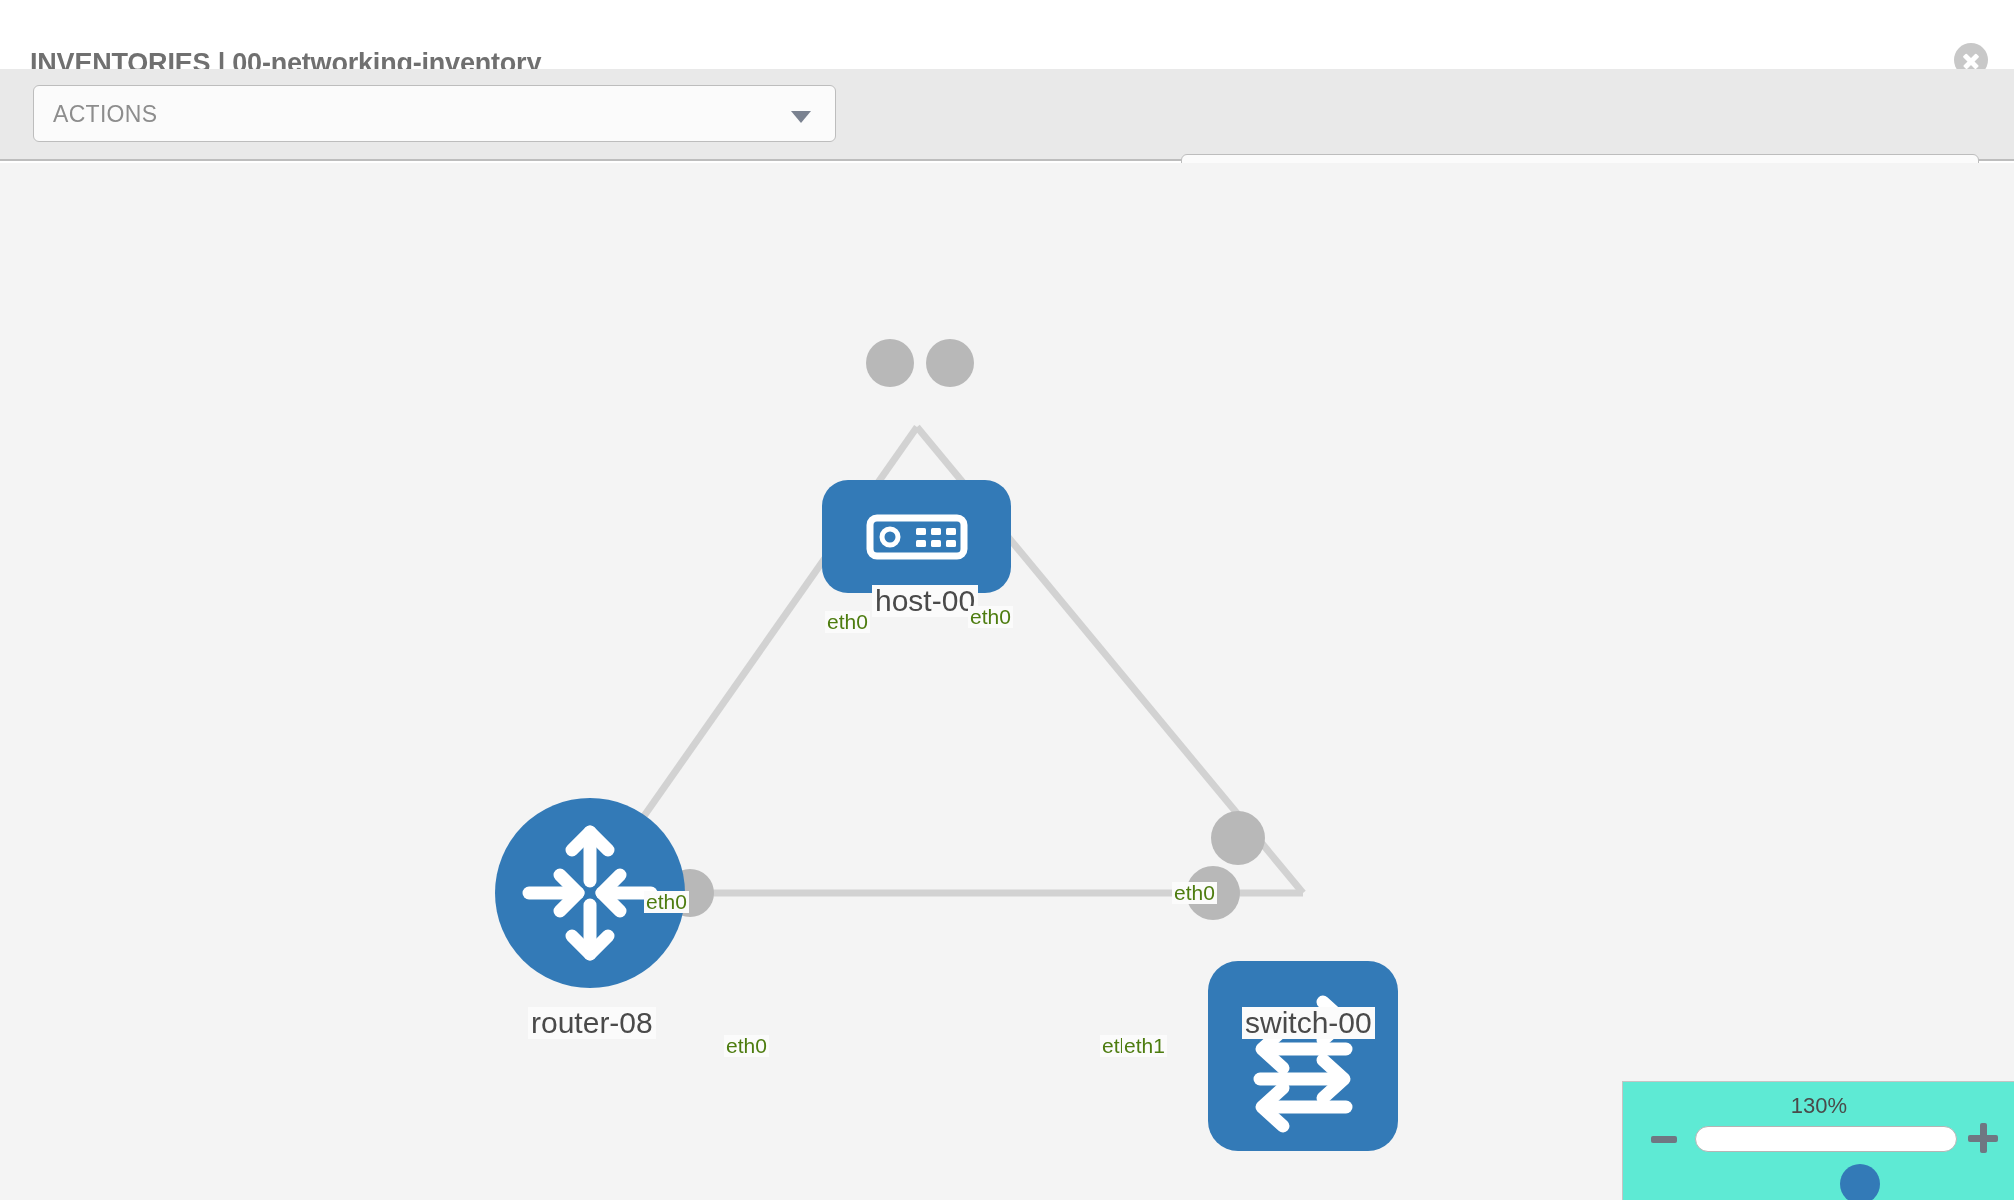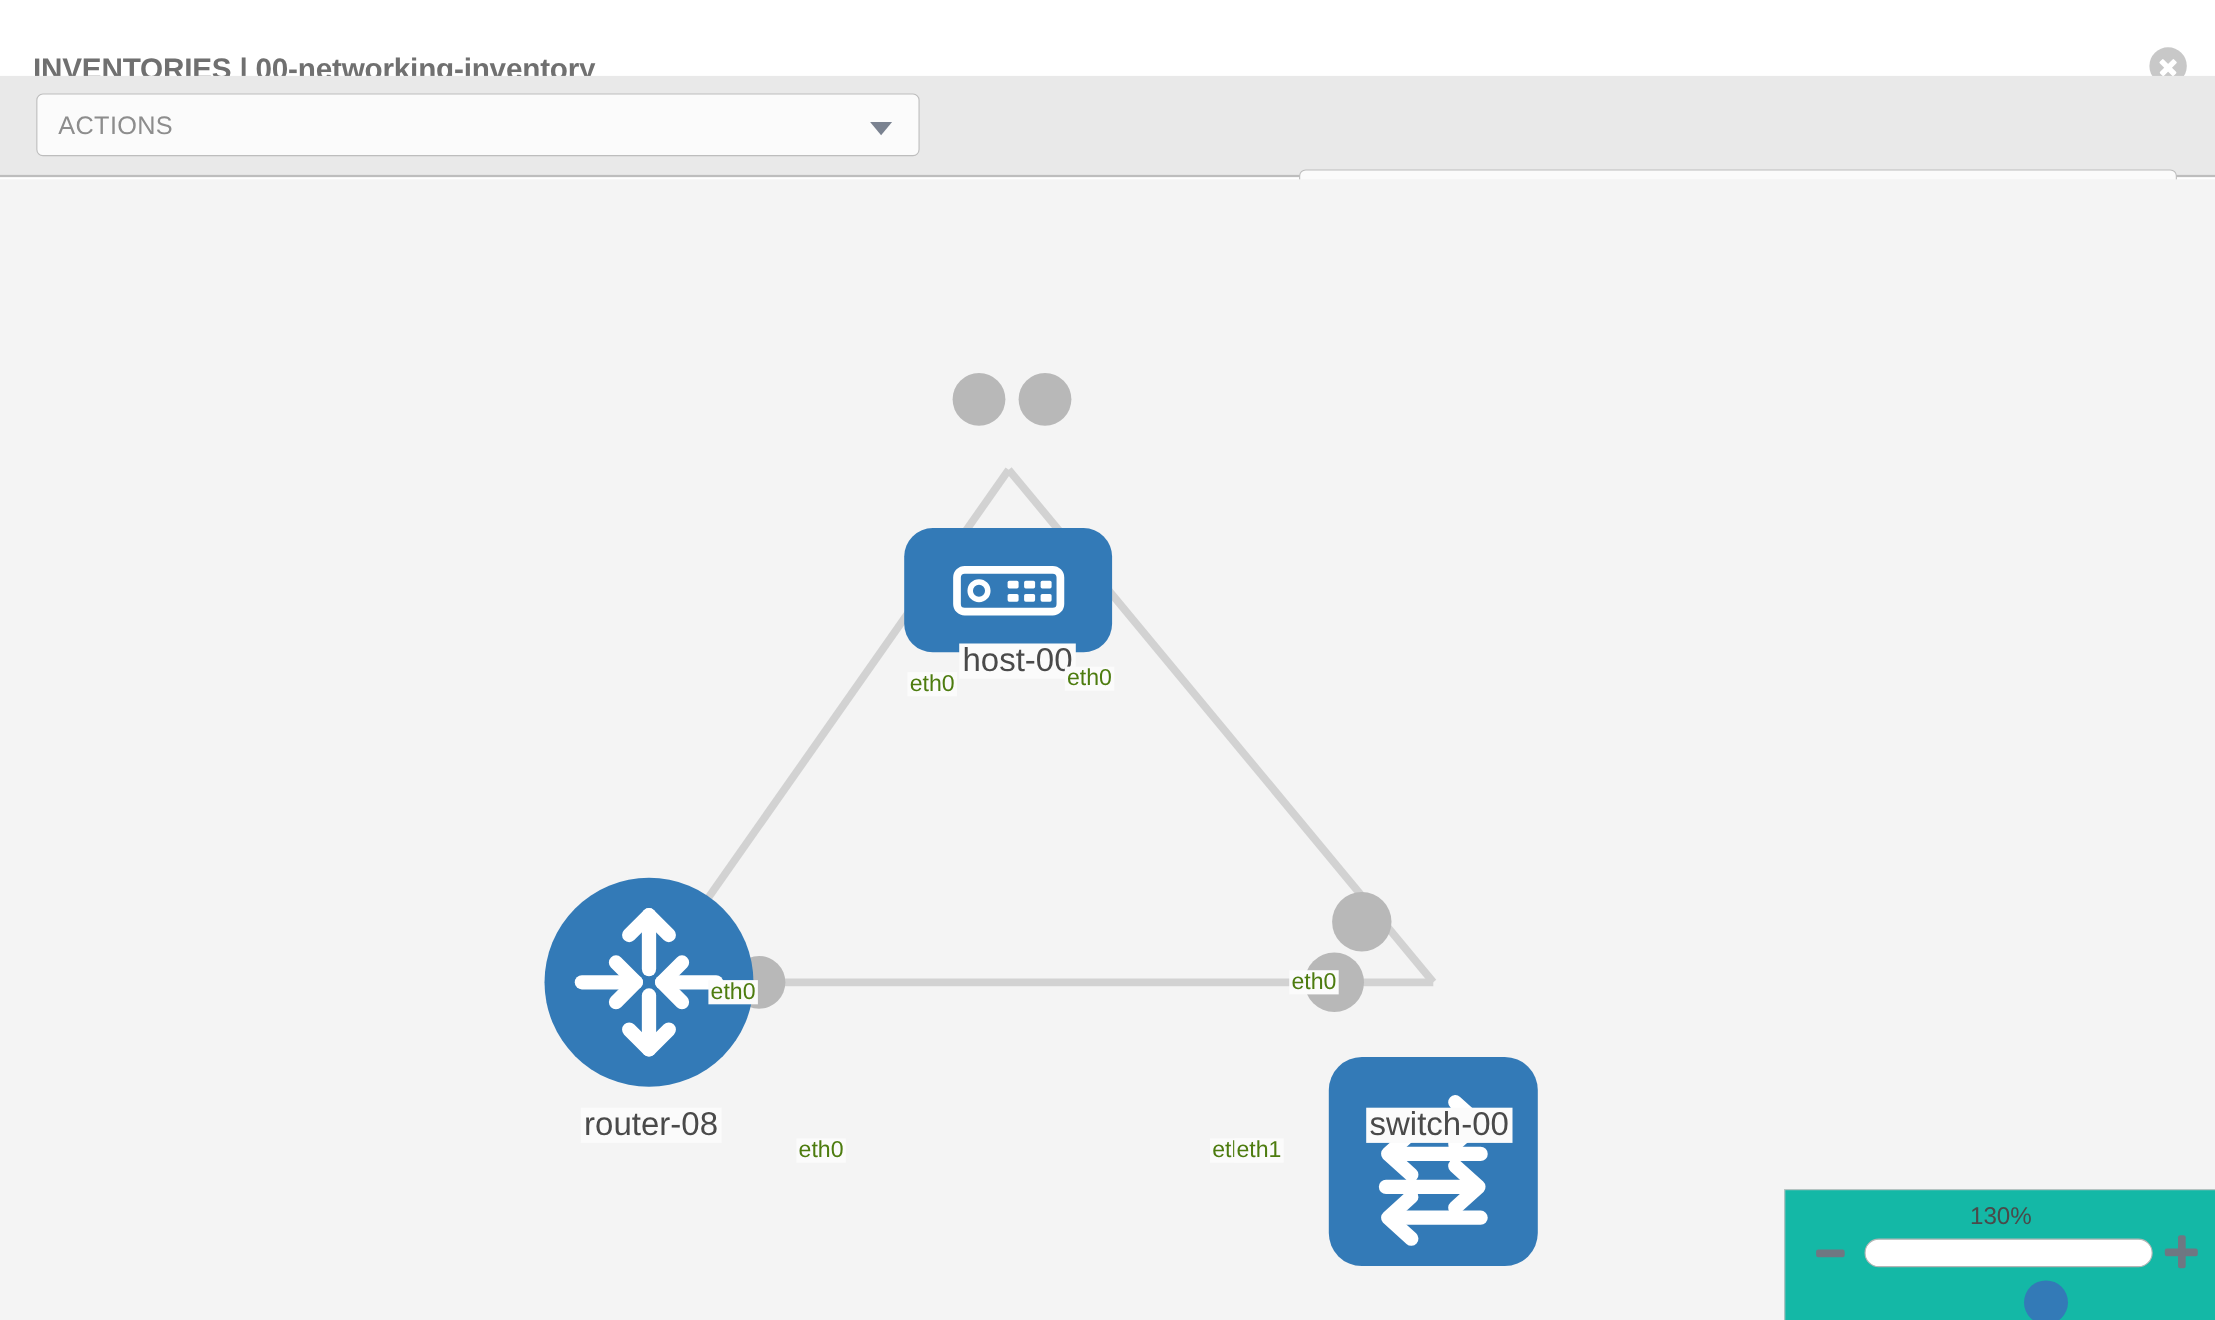--- a/index.html
+++ b/index.html
@@ -141,21 +141,21 @@
     white-space: nowrap;
     padding: 0 2px;
     line-height: 1.05;
   }
 
   
   .zoom-panel {
     position: absolute;
     left: 1622px; top: 1081px;
     width: 392px; height: 119px;
-    background: #14b8a6;
+    background: #5eead4;
     border: 1px solid #c4c4c4;
     border-right: none;
     border-bottom: none;
   }
   .zoom-level {
     position: absolute;
     top: 11px; left: 0;
     width: 392px;
     text-align: center;
     font-size: 22px;

